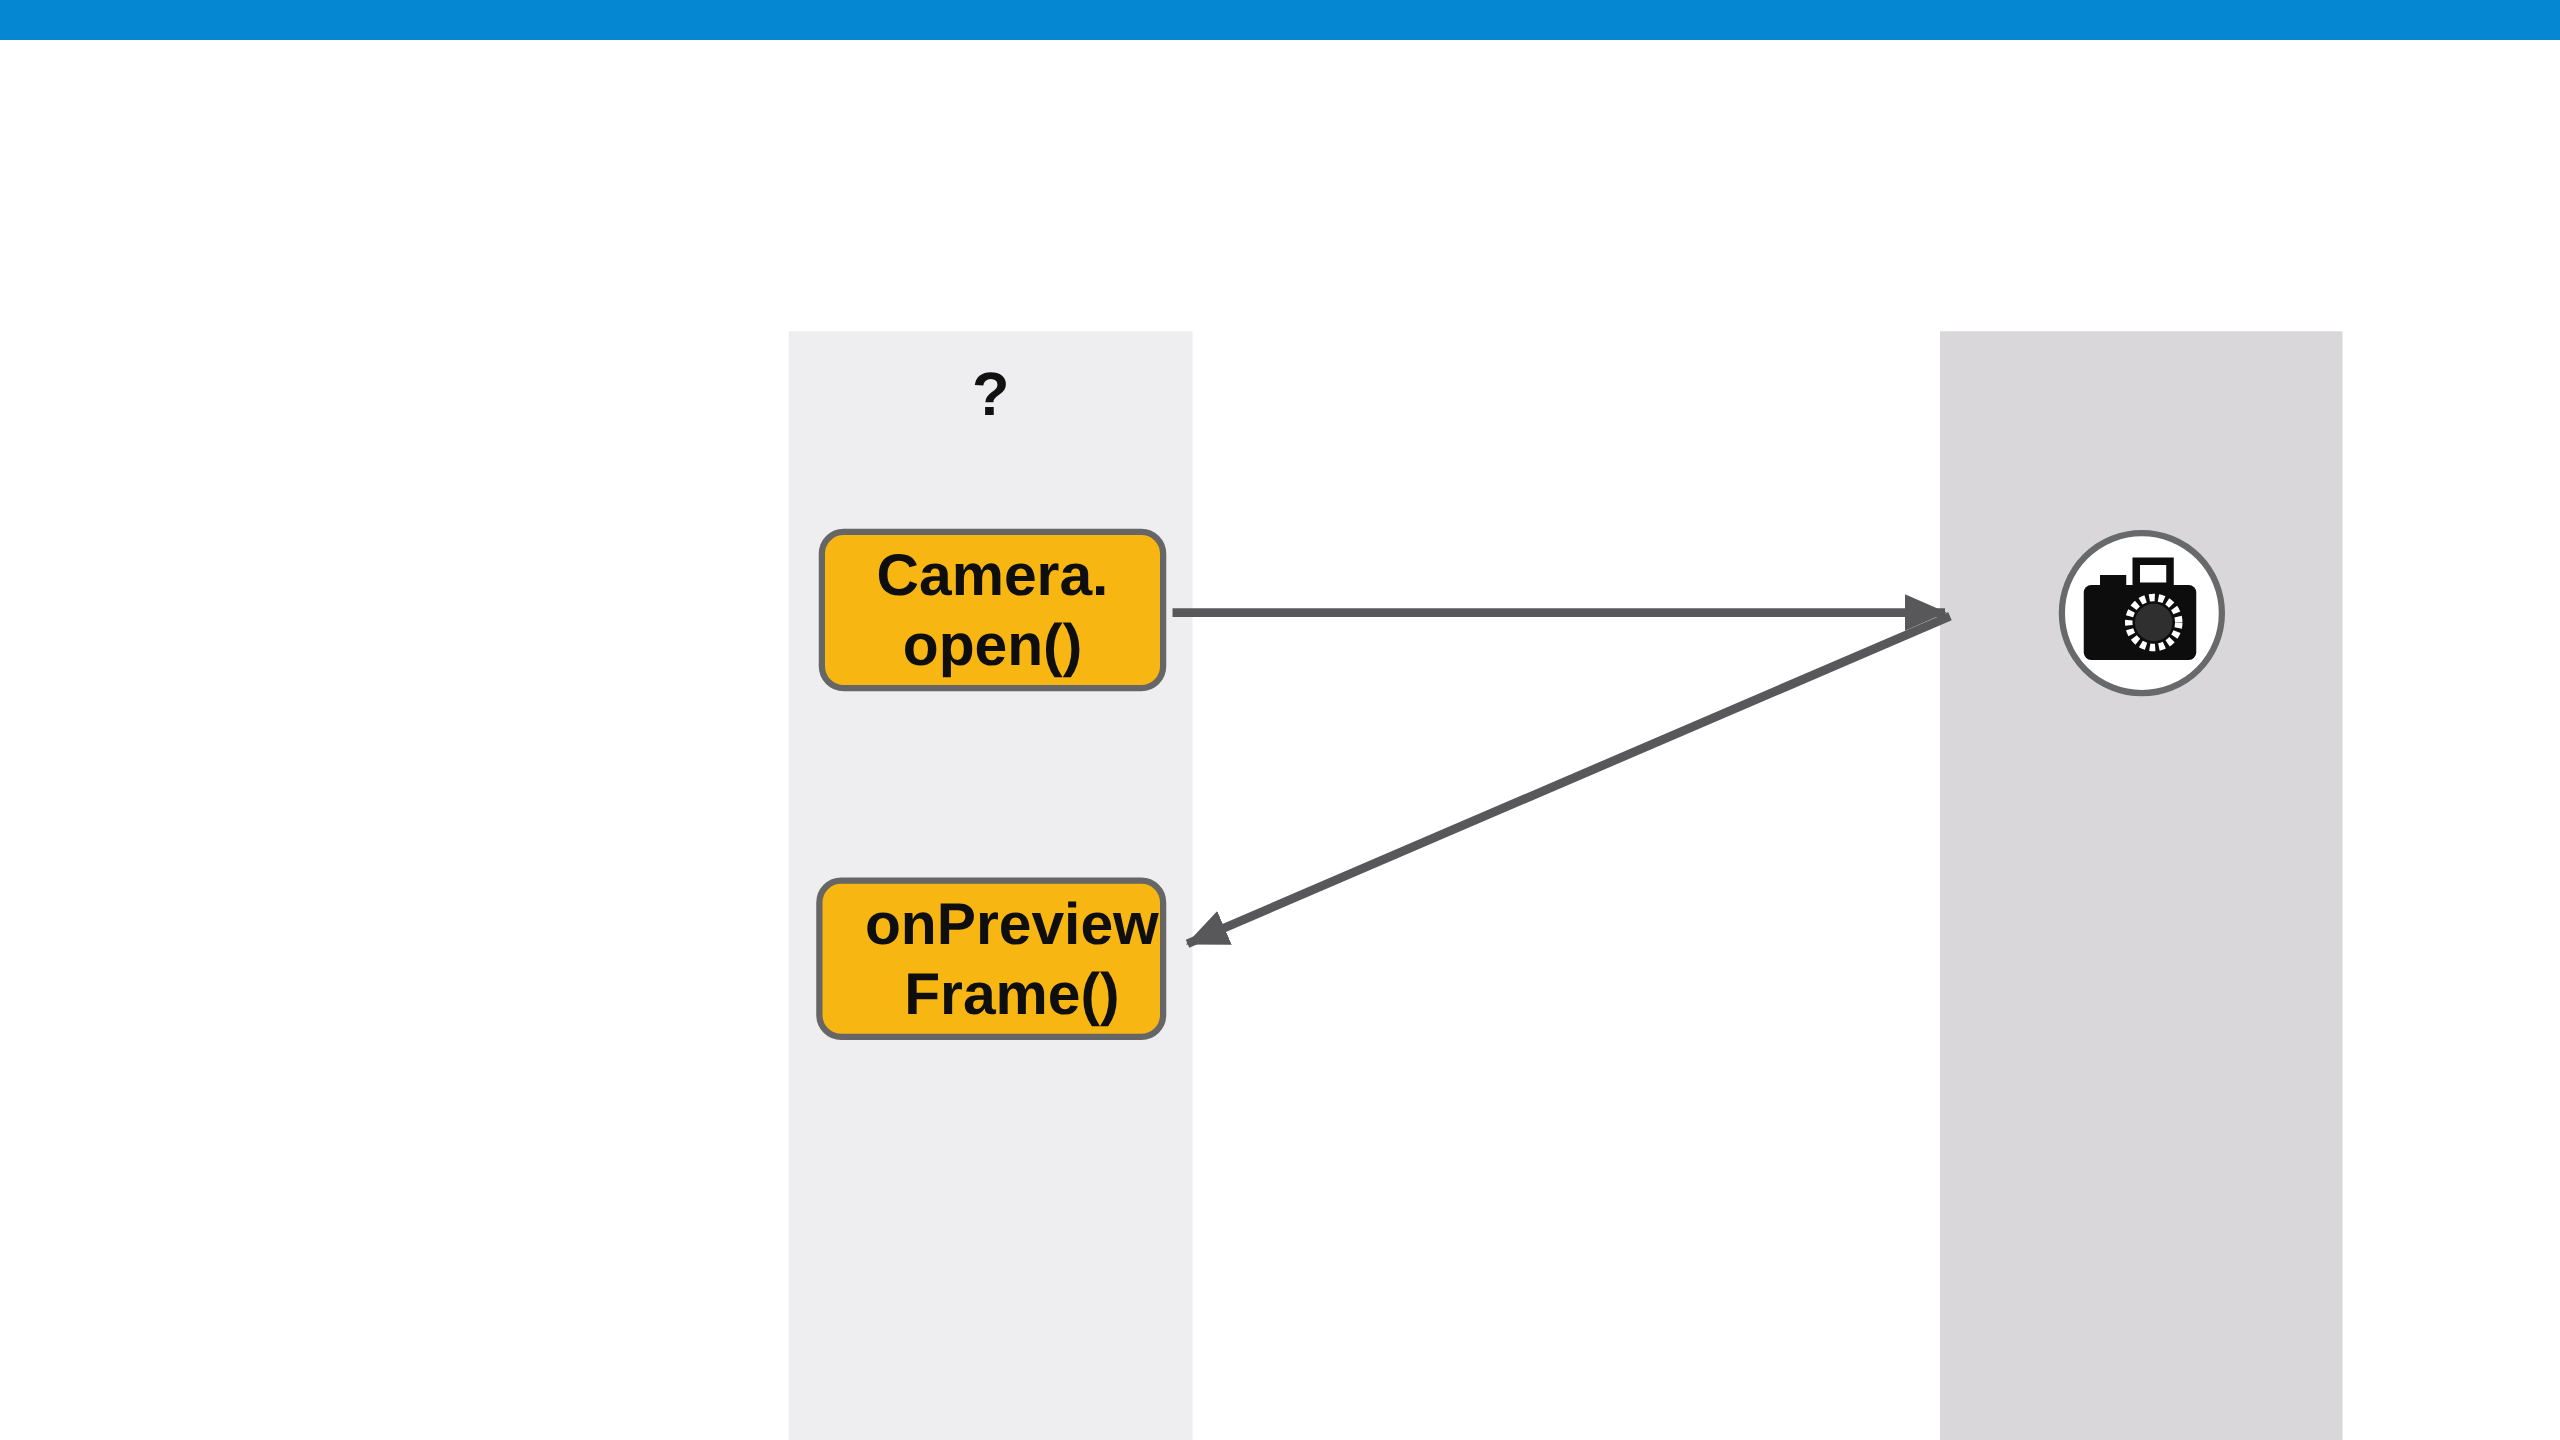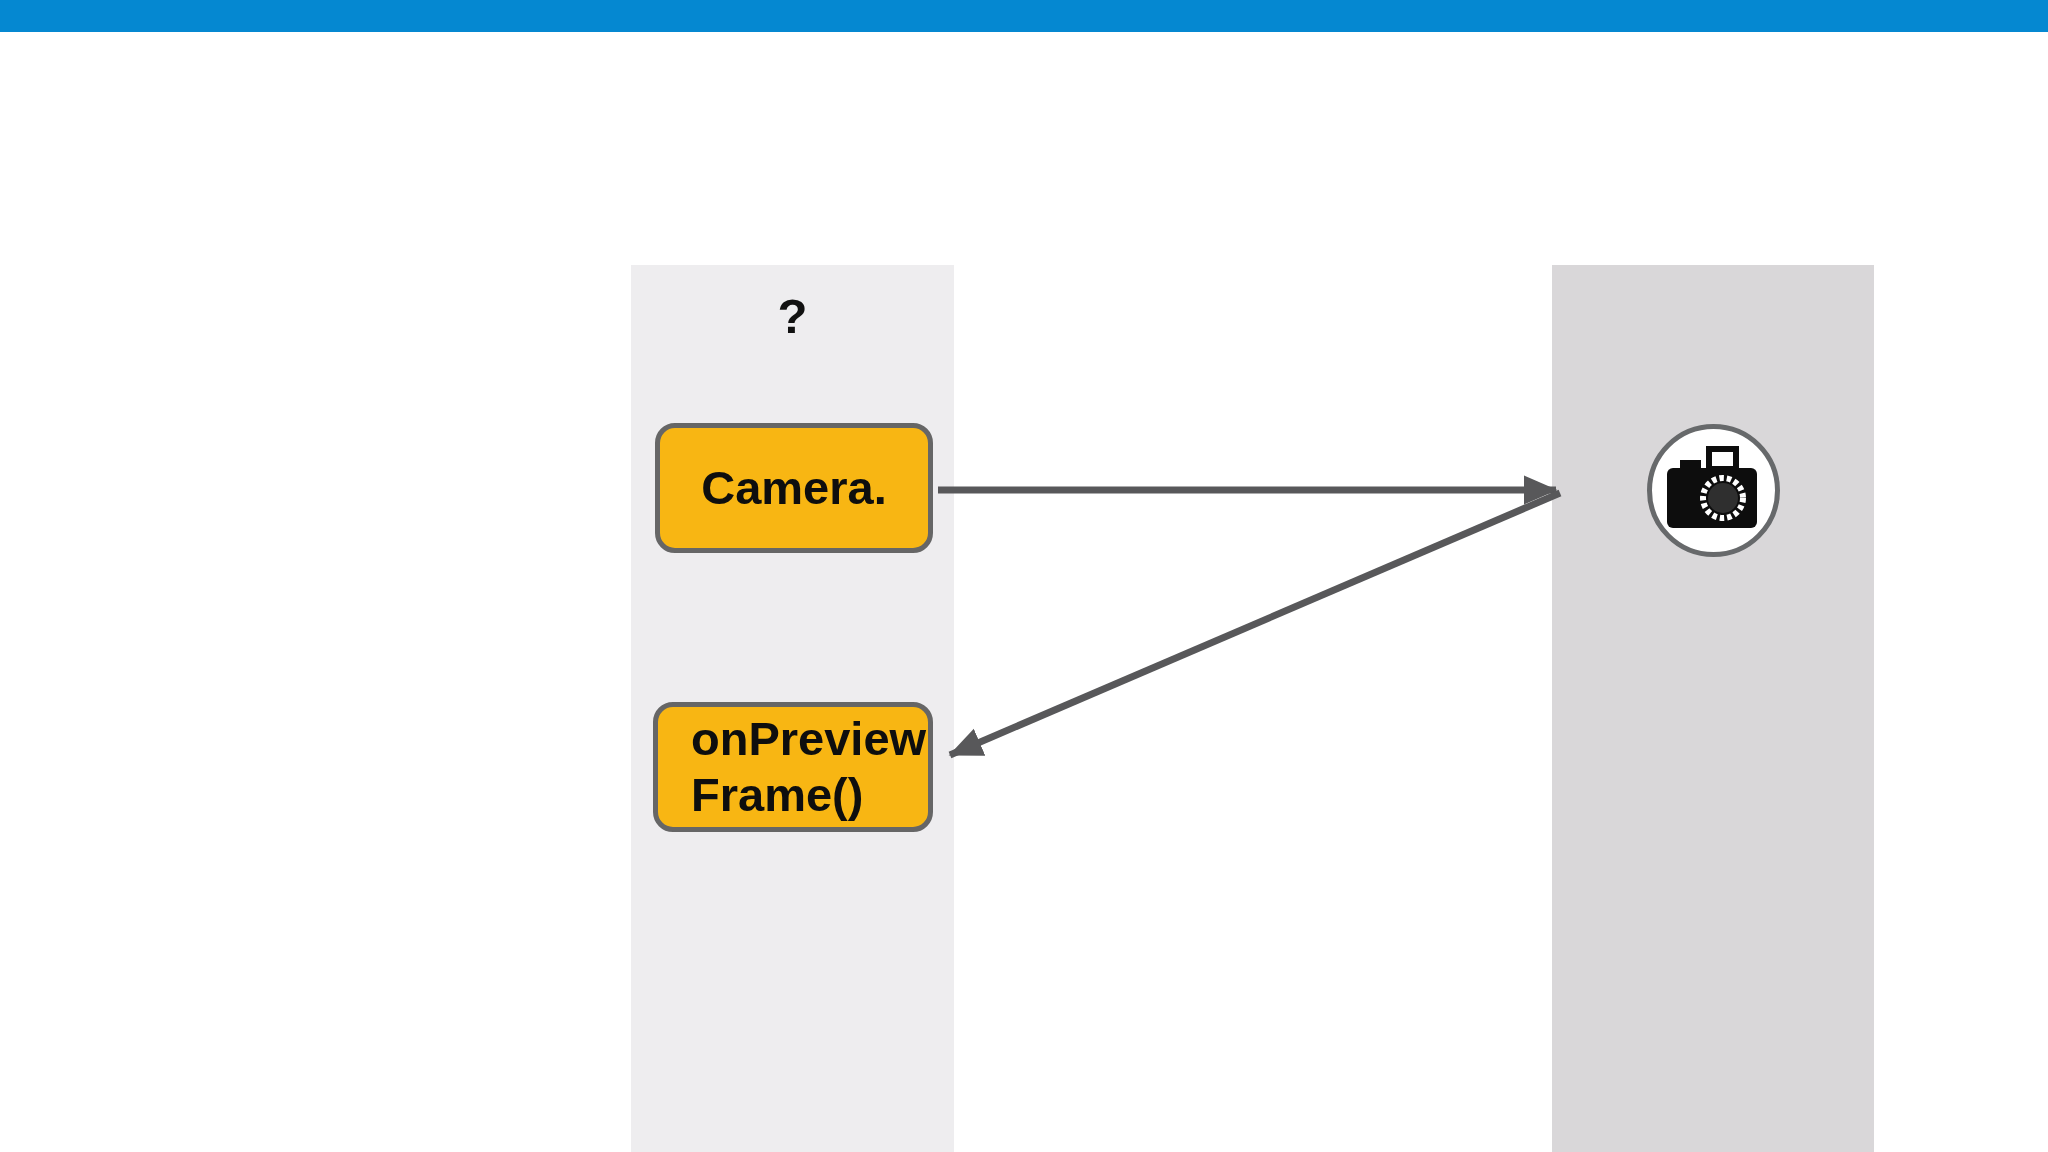--- a/index.html
+++ b/index.html
@@ -93,20 +93,21 @@
     border: 5px solid #666666;
     border-radius: 20px;
     color: #0e0e0e;
     font-size: 47px;
     font-weight: 700;
     line-height: 56px;
     display: flex;
     flex-direction: column;
     justify-content: center;
     z-index: 3;
+    align-items: center;
   }
   .box-camera-open {
     left: 655px; top: 423px;
     width: 278px; height: 130px;
     text-align: center;
   }
   .box-on-preview {
     left: 653px; top: 702px;
     width: 280px; height: 130px;
     text-align: left;
@@ -146,20 +147,21 @@
       <marker id="ah" markerUnits="strokeWidth" markerWidth="5.4" markerHeight="4.4" refX="4.6" refY="2.1" orient="auto">
         <path d="M0,0 L4.8,2.1 L0,4.2 z" fill="#58585a"></path>
       </marker>
     </defs>
     <line x1="938" y1="490" x2="1556" y2="490" stroke="#58585a" stroke-width="7" marker-end="url(#ah)"></line>
     <line x1="1560" y1="493" x2="950" y2="755" stroke="#58585a" stroke-width="7" marker-end="url(#ah)"></line>
   </svg>
 
   <div class="node box-camera-open">
     <div>Camera.</div>
+    <div>open()</div>
   </div>
 
   <div class="node box-on-preview">
     <div>onPreview</div>
     <div>Frame()</div>
   </div>
 
   <div class="camera-node">
     <svg width="133" height="133" viewBox="0 0 133 133" xmlns="http://www.w3.org/2000/svg">
 

